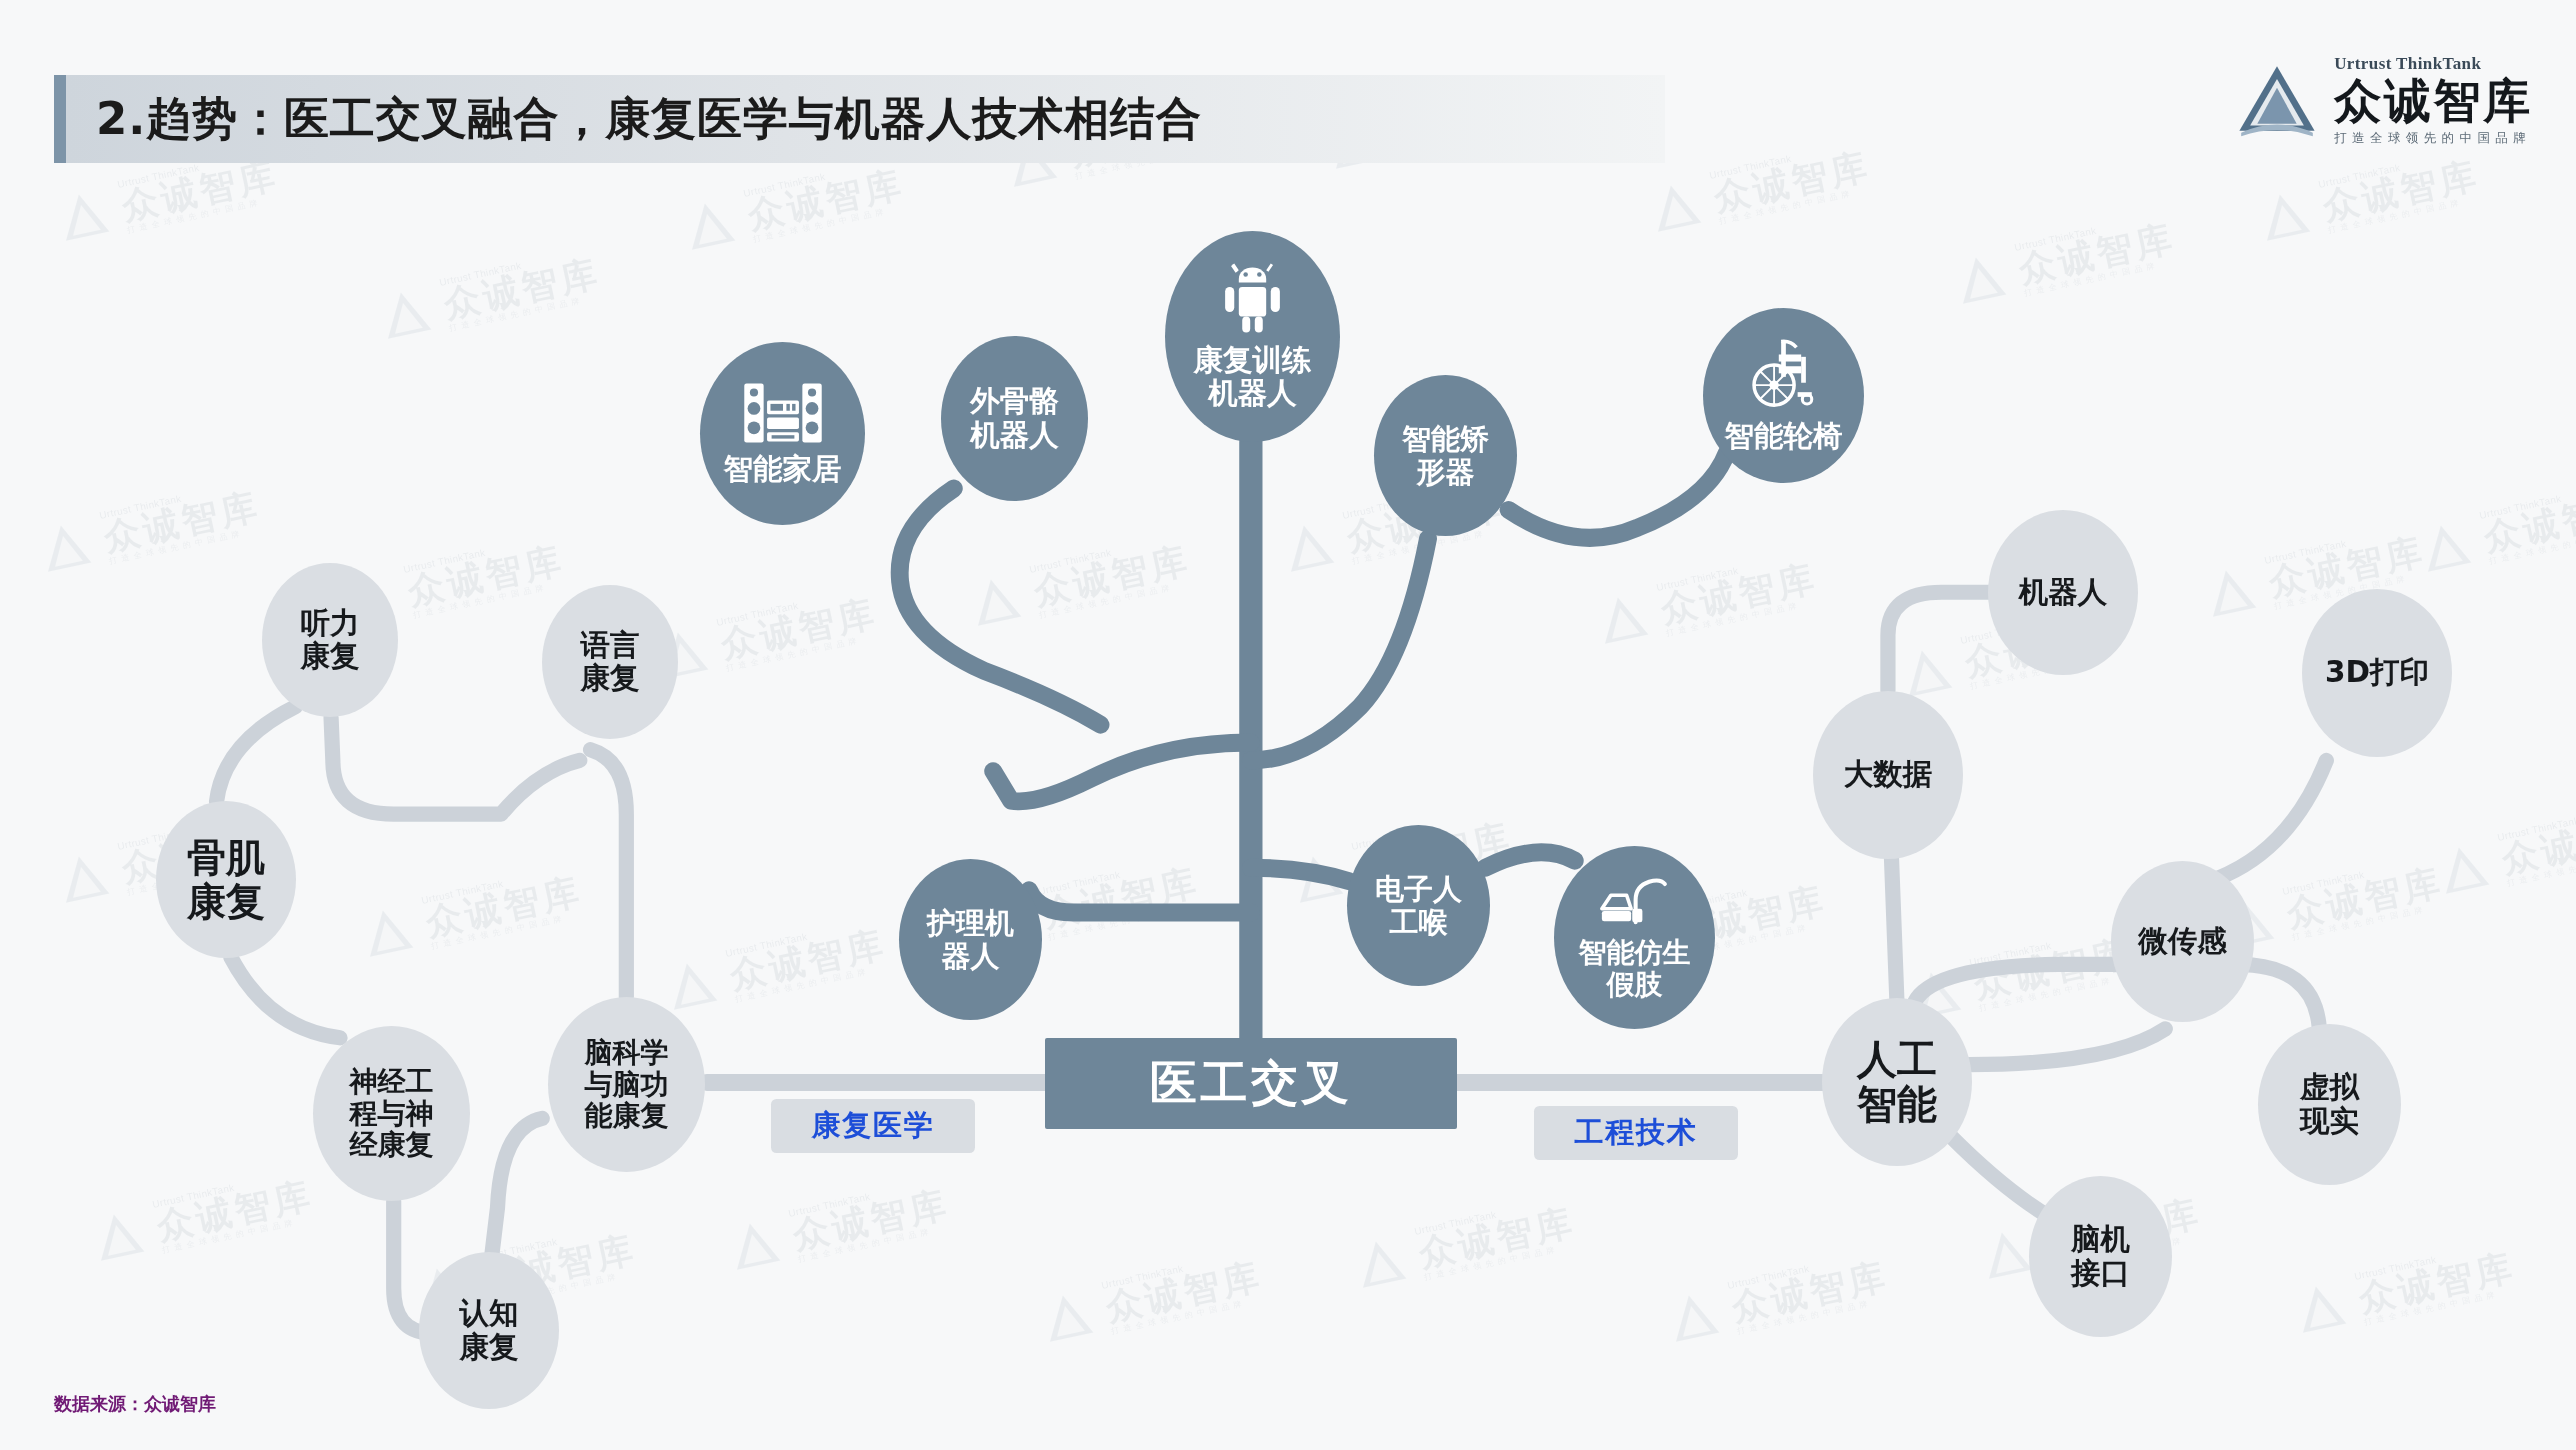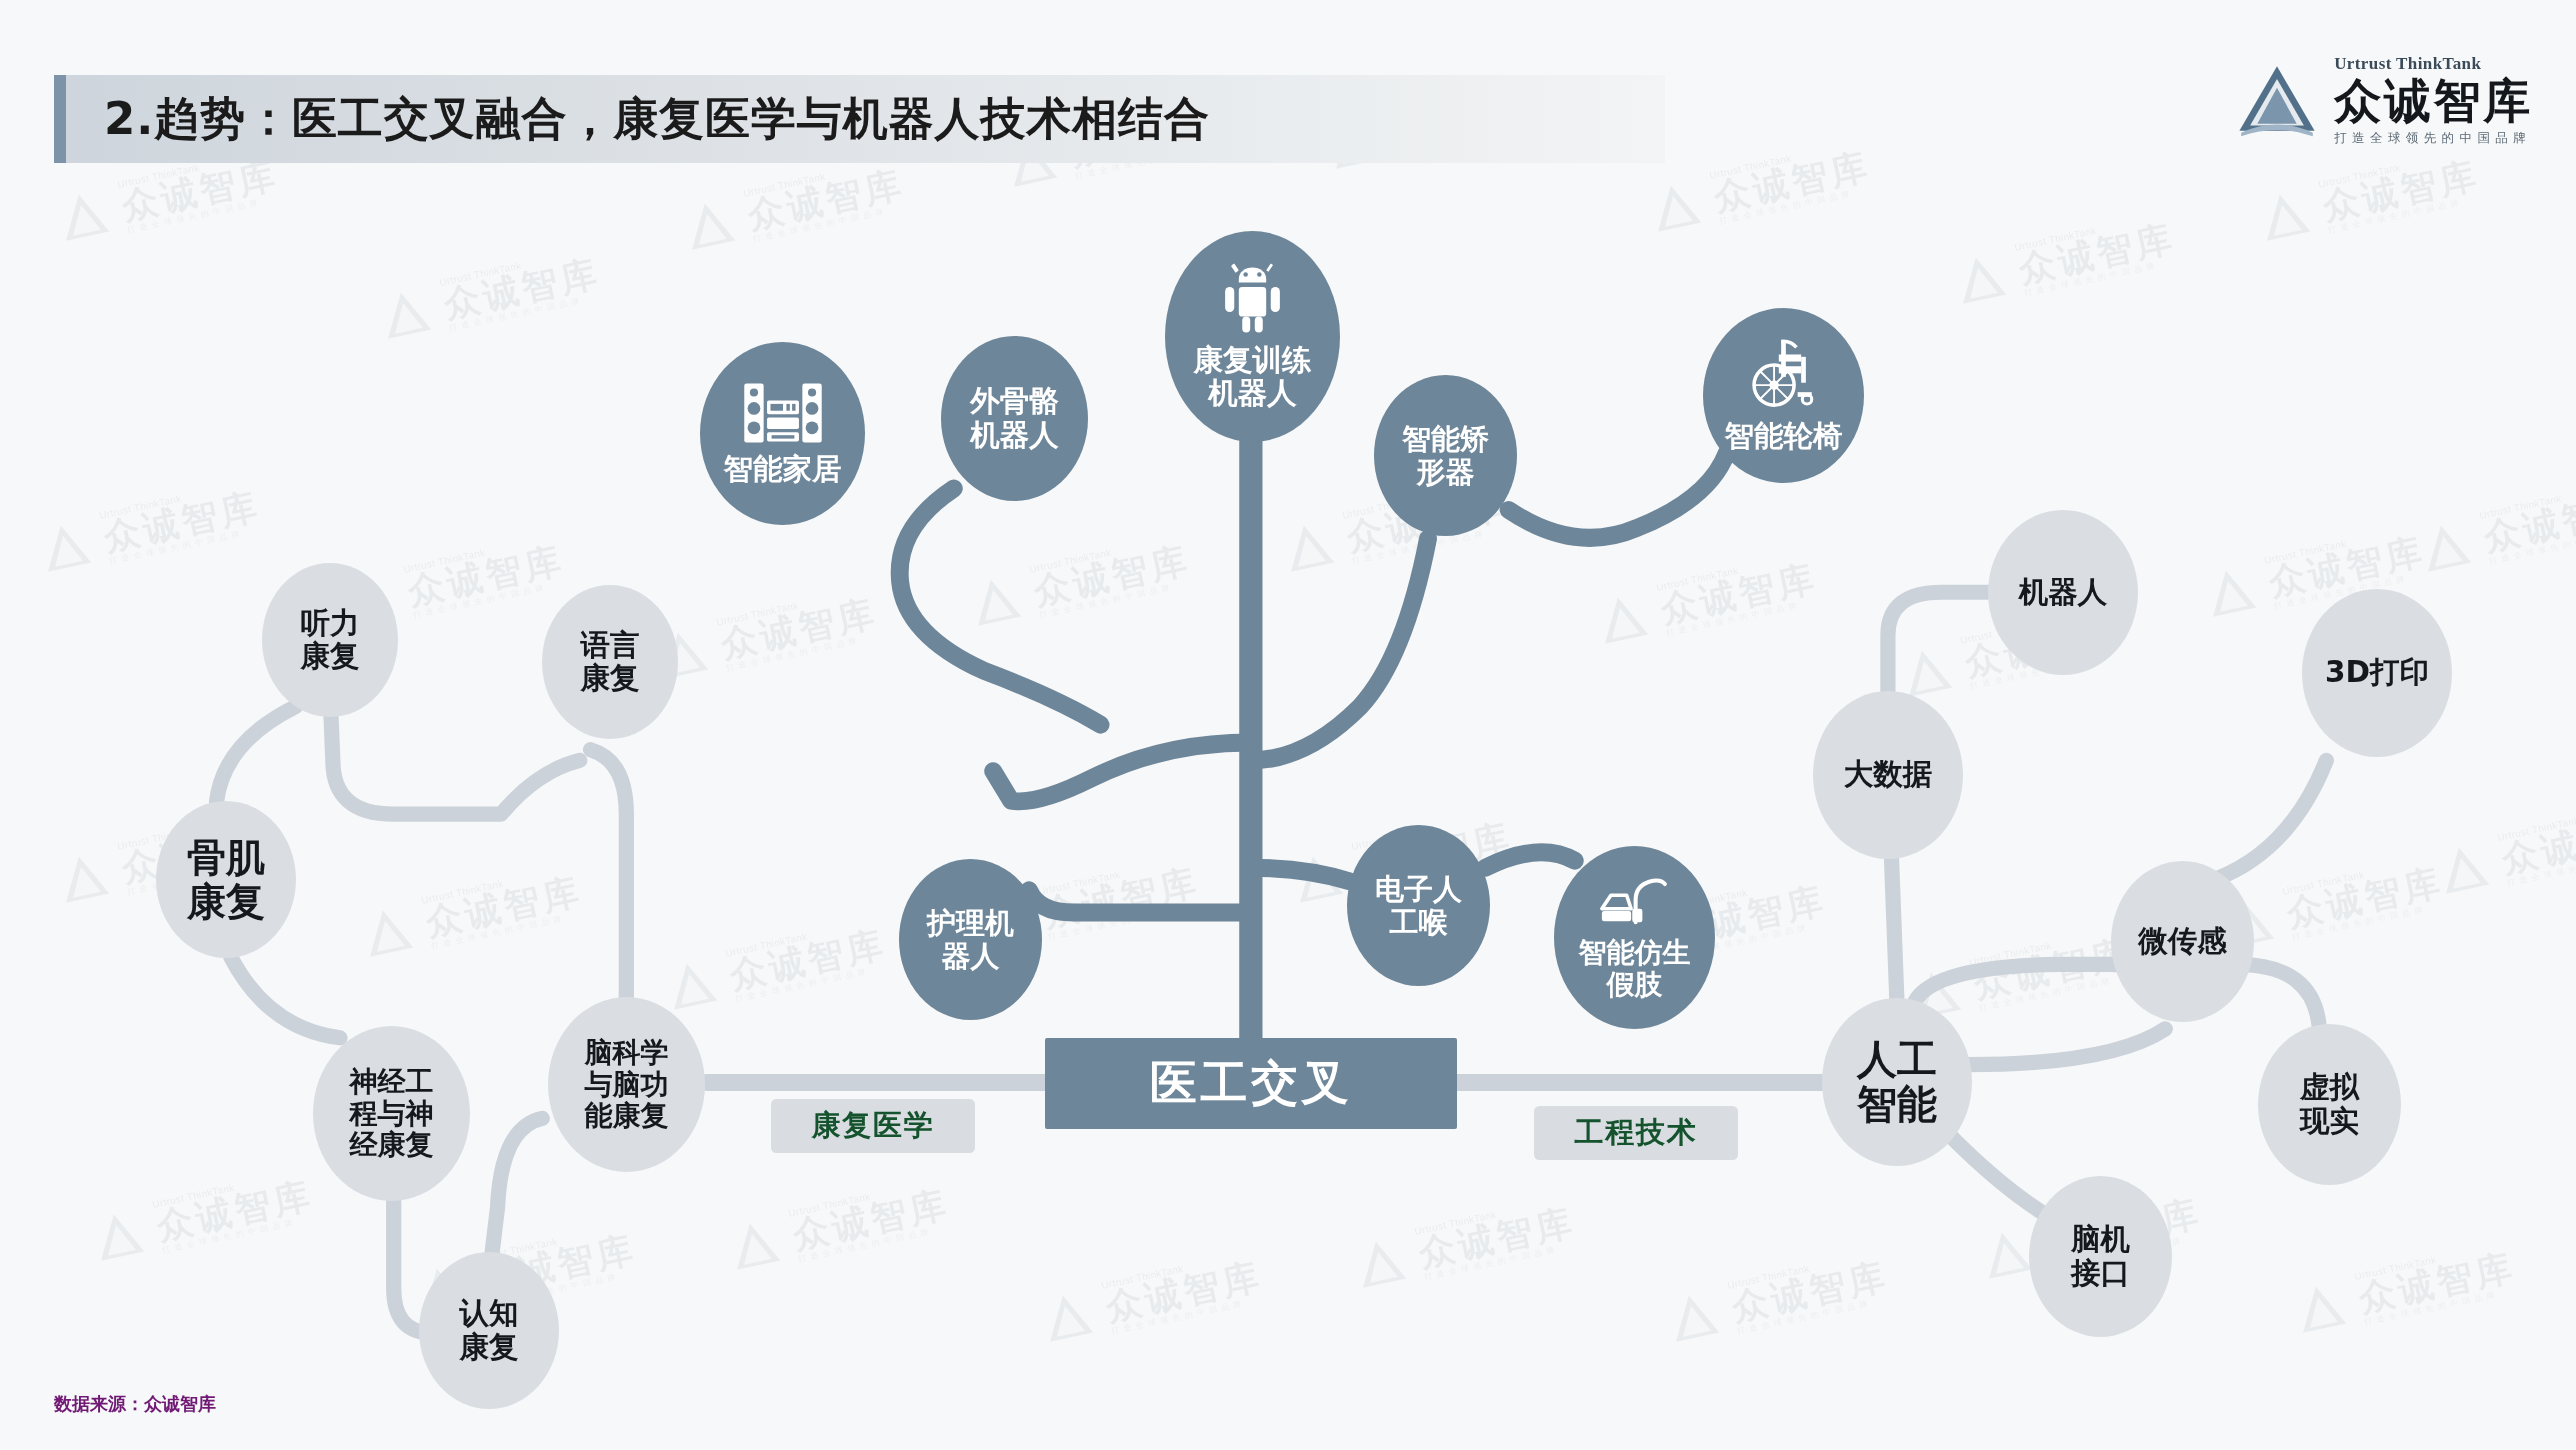--- a/index.html
+++ b/index.html
@@ -21,21 +21,21 @@
   .wm .wm-sub{font-size:8px;color:#9aa6b1;letter-spacing:4.5px;margin-top:2.7px;}
 
   
   #title-bar{
     position:absolute;left:54px;top:75px;width:1611px;height:88px;
     background:linear-gradient(90deg,#ced5dc 0%,#dfe3e7 45%,#f2f4f5 100%);
     border-left:12.5px solid #7d94a8;
     display:flex;align-items:center;box-sizing:border-box;z-index:3;
   }
   #title-text{
-    font-size:45px;font-weight:700;color:#1b1b1b;margin-left:38px;
+    font-size:45px;font-weight:700;color:#1b1b1b;margin-left:30px;
     font-family:"DejaVu Sans",sans-serif;letter-spacing:0.9px;white-space:nowrap;
   }
   #logo{position:absolute;right:43px;top:55px;display:flex;align-items:center;gap:14.3px;z-index:3;}
   #logo-mark{width:86px;height:77px;flex:none;}
   #logo-text{display:flex;flex-direction:column;line-height:1;}
   #logo-en{font-size:17px;color:#3a4a58;font-family:"Liberation Serif",serif;
            font-weight:700;letter-spacing:0.4px;}
   #logo-cn{font-size:47px;color:#14181c;font-weight:700;letter-spacing:2.7px;
            margin-top:5.4px;font-family:"DejaVu Sans",sans-serif;}
   #logo-sub{font-size:12.5px;color:#5d6b77;letter-spacing:5.4px;margin-top:7.2px;
@@ -54,21 +54,21 @@
   .node .lbl{padding:0 5.4px;white-space:pre-line;}
   .node .ico{display:block;margin-bottom:1.8px;}
 
   #center-node{
     position:absolute;background:#6e8699;border-radius:2px;color:#fff;
     display:flex;align-items:center;justify-content:center;
     font-family:"DejaVu Sans",sans-serif;font-weight:700;
     left:1045px;top:904px;width:412px;height:91px;font-size:47px;letter-spacing:3.6px;
   }
   .branch-label{
-    position:absolute;background:#d9dde2;color:#14532d;border-radius:5.4px;
+    position:absolute;background:#d9dde2;color:#1d4ed8;border-radius:5.4px;
     display:flex;align-items:center;justify-content:center;
     font-family:"DejaVu Sans",sans-serif;font-weight:700;font-size:29px;letter-spacing:1.8px;
   }
 
   #footer{position:absolute;left:54px;top:1392px;font-size:18px;color:#701a75;
           font-weight:700;font-family:"DejaVu Sans",sans-serif;z-index:3;}
 </style>
 </head>
 <body>
 

